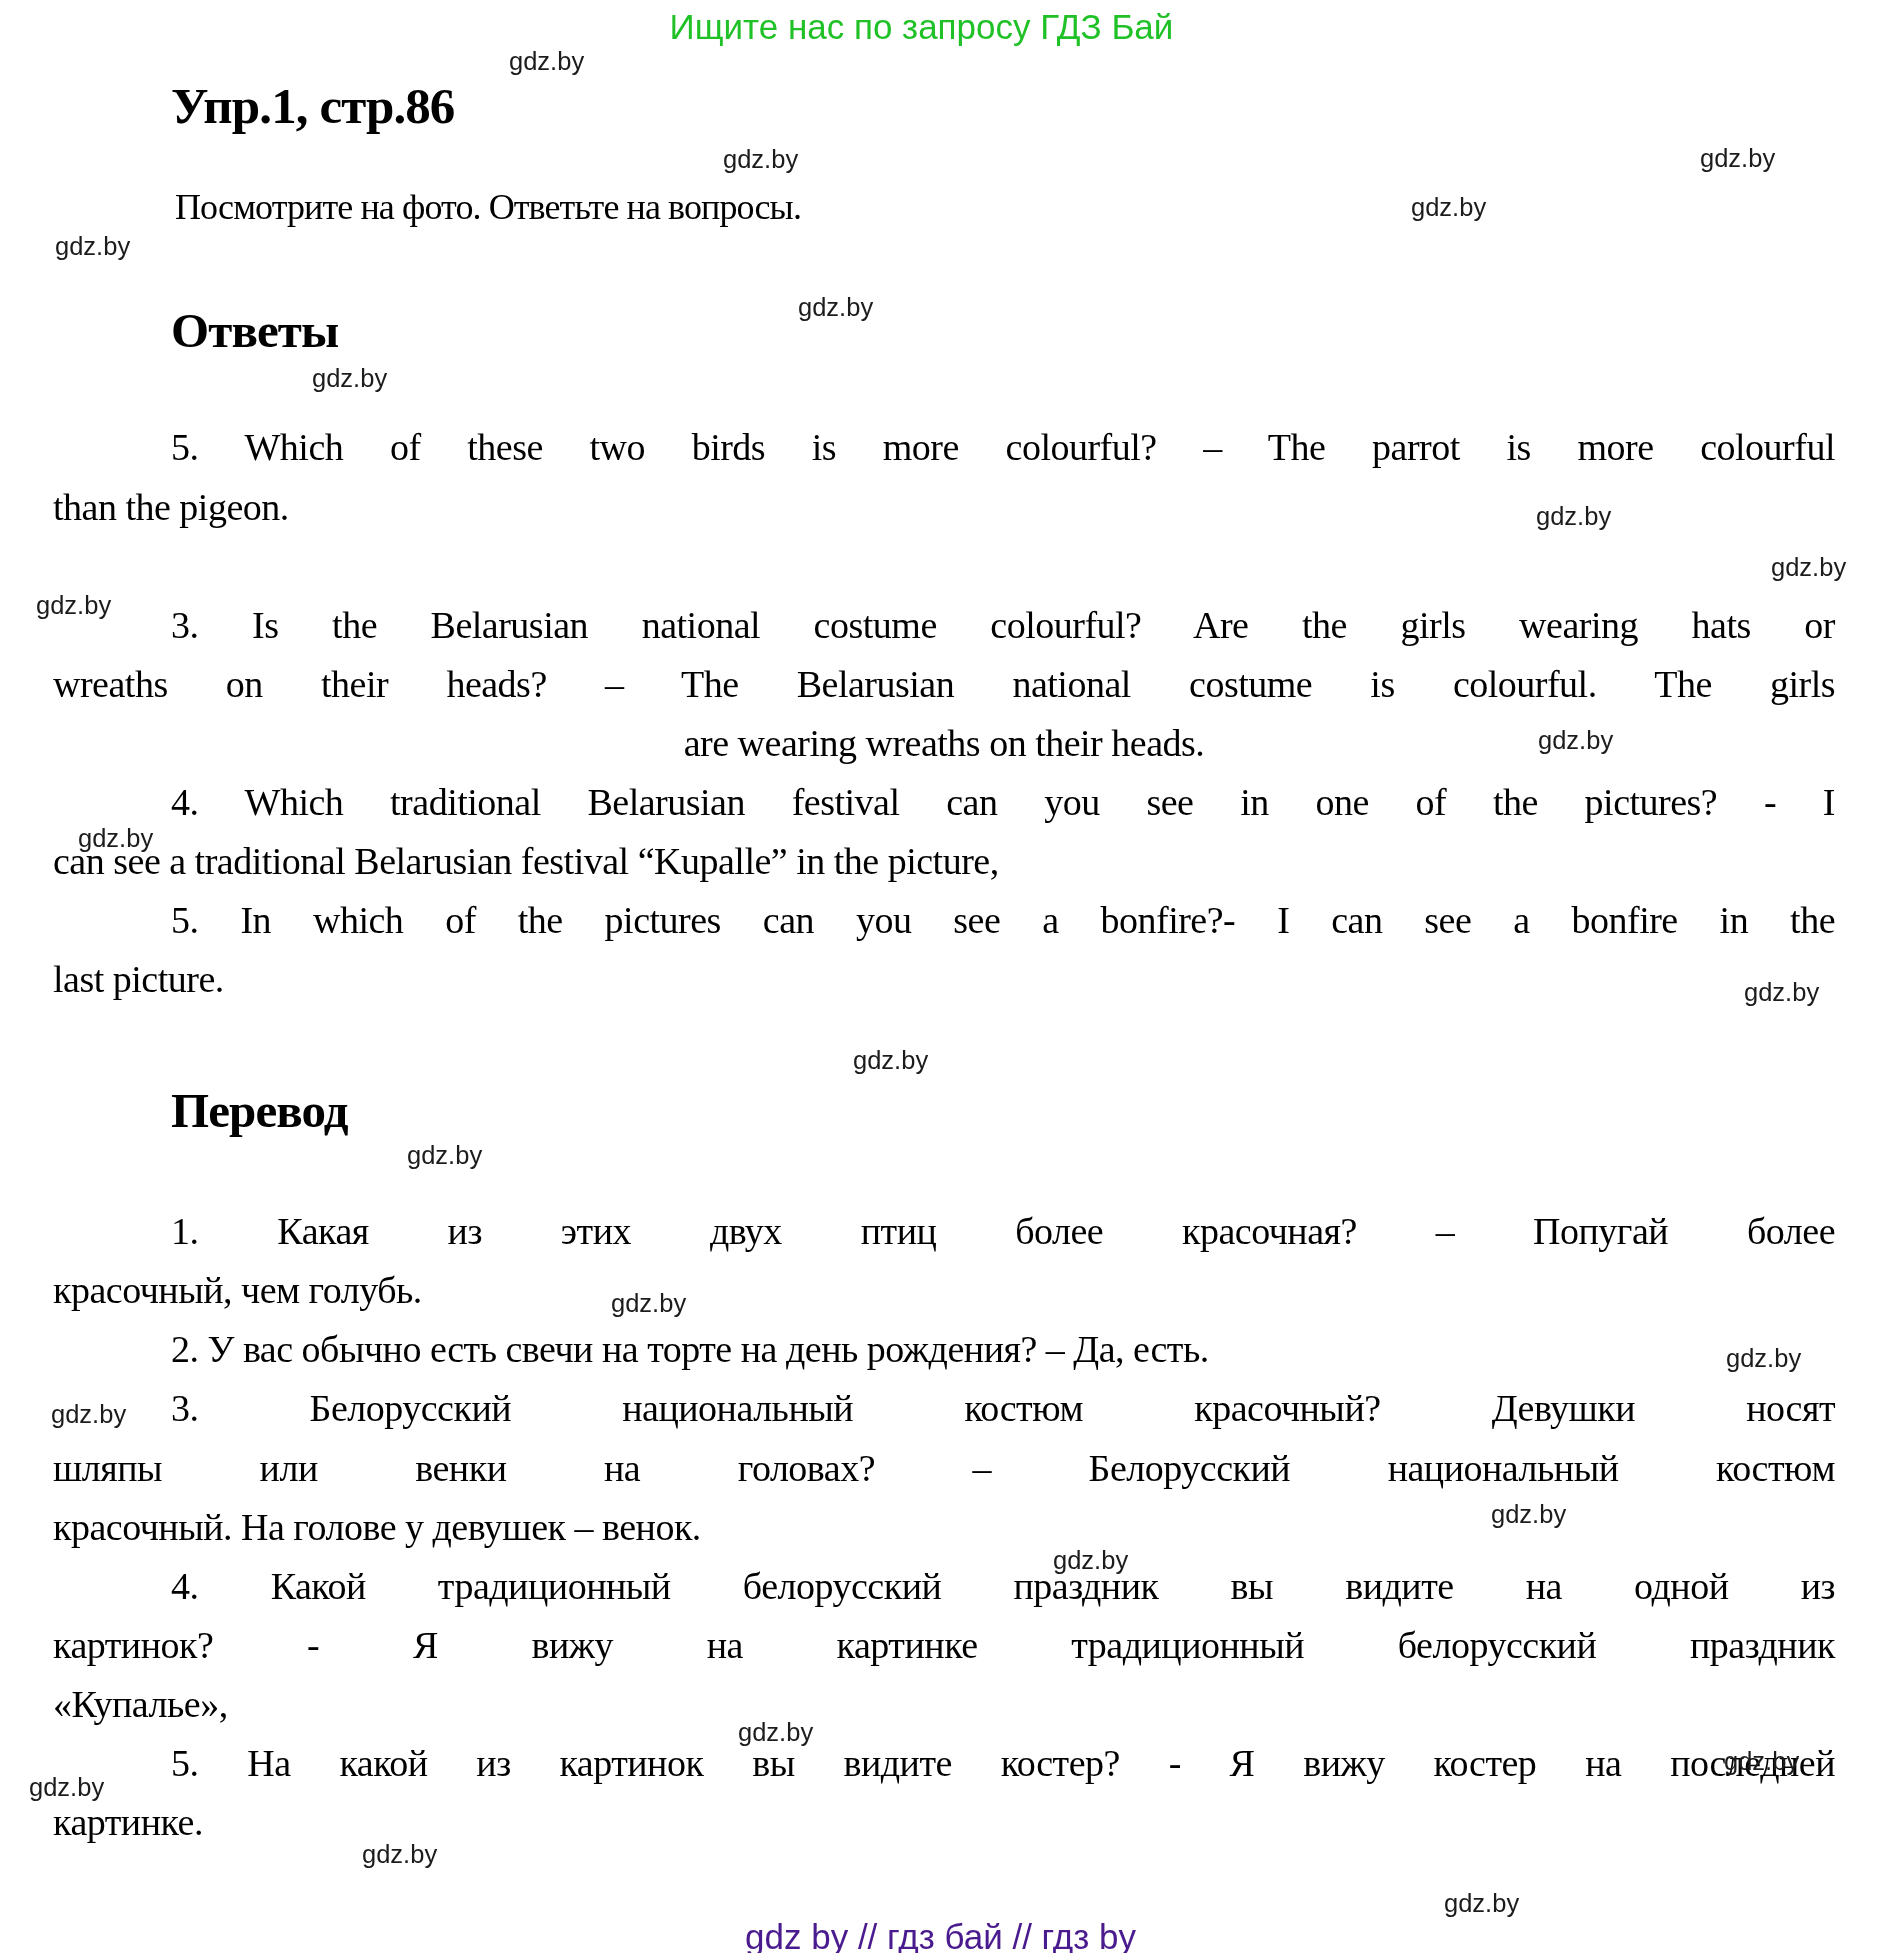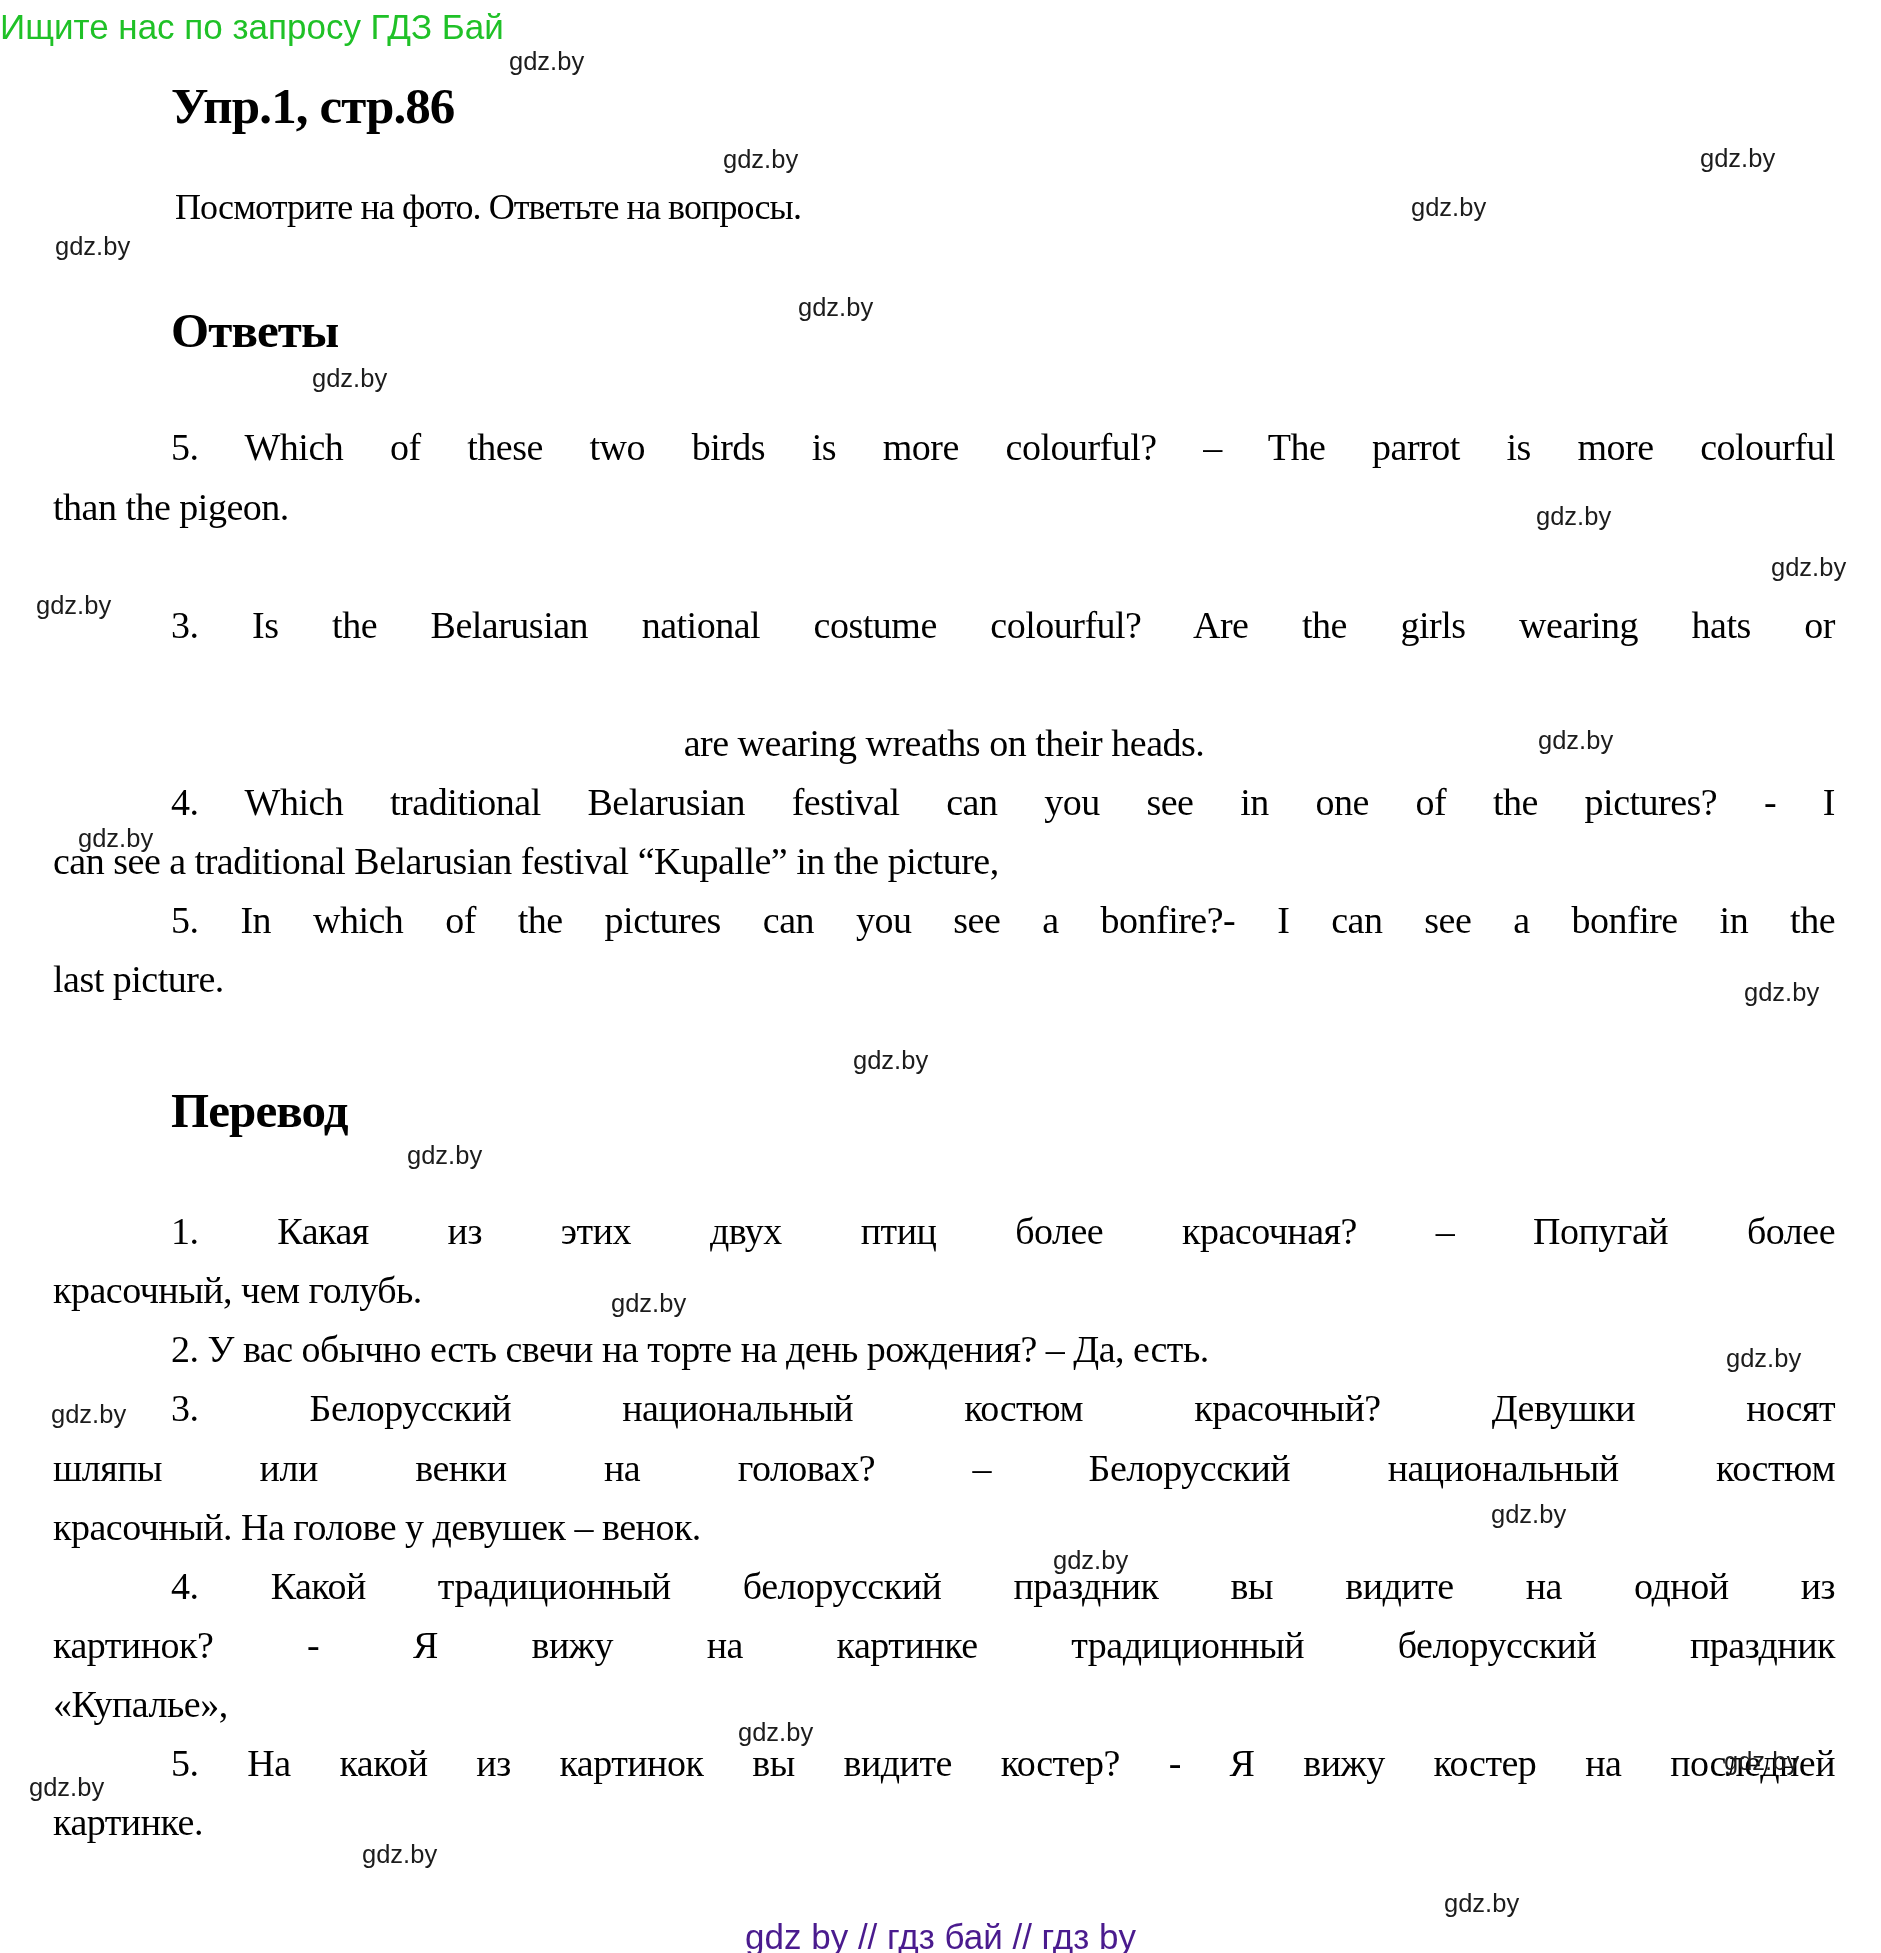--- a/index.html
+++ b/index.html
@@ -6,25 +6,26 @@
   .page{
     position:relative;
     width:1881px;height:1954px;
     background:#ffffff;
     overflow:hidden;
     font-family:"Liberation Serif", serif;
     color:#000;
   }
   .banner{
     position:absolute;top:7.3px;left:0;width:1819px;
-    text-align:left;
+    text-align:center;
     font-family:"Liberation Sans", sans-serif;
     font-weight:500;
     font-size:35px;
     color:#1fc127;
+    padding-left:12px;
   }
   .doc-title{
     position:absolute;top:56px;left:171px;
     font-weight:bold;font-size:51px;letter-spacing:-0.9px;margin-top:21px;
   }
   .task-heading{
     position:absolute;top:186px;left:175px;
     font-weight:normal;font-size:36px;letter-spacing:-0.9px;
   }
   .section-heading{
@@ -64,20 +65,21 @@
 
   <div class="doc-title">Упр.1, стр.86</div>
 
   <div class="task-heading">Посмотрите на фото. Ответьте на вопросы.</div>
 
   <div class="section-heading" style="top:302px;">Ответы</div>
 
   <div class="ln first fill" style="top:425px;">5. Which of these two birds is more colourful? – The parrot is more colourful</div>
   <div class="ln short" style="top:485px;">than the pigeon.</div>
   <div class="ln first fill" style="top:603px;">3. Is the Belarusian national costume colourful? Are the girls wearing hats or</div>
+  <div class="ln fill" style="top:662px;">wreaths on their heads? – The Belarusian national costume is colourful. The girls</div>
   <div class="ln short" style="top:721px;text-align:center;">are wearing wreaths on their heads.</div>
   <div class="ln first fill" style="top:780px;">4. Which traditional Belarusian festival can you see in one of the pictures? - I</div>
   <div class="ln short" style="top:839px;">can see a traditional Belarusian festival “Kupalle” in the picture,</div>
   <div class="ln first fill" style="top:898px;">5. In which of the pictures can you see a bonfire?- I can see a bonfire in the</div>
   <div class="ln short" style="top:957px;">last picture.</div>
 
   <div class="section-heading" style="top:1082px;">Перевод</div>
 
   <div class="ln first fill" style="top:1209px;">1. Какая из этих двух птиц более красочная? – Попугай более</div>
   <div class="ln short" style="top:1268px;">красочный, чем голубь.</div>

